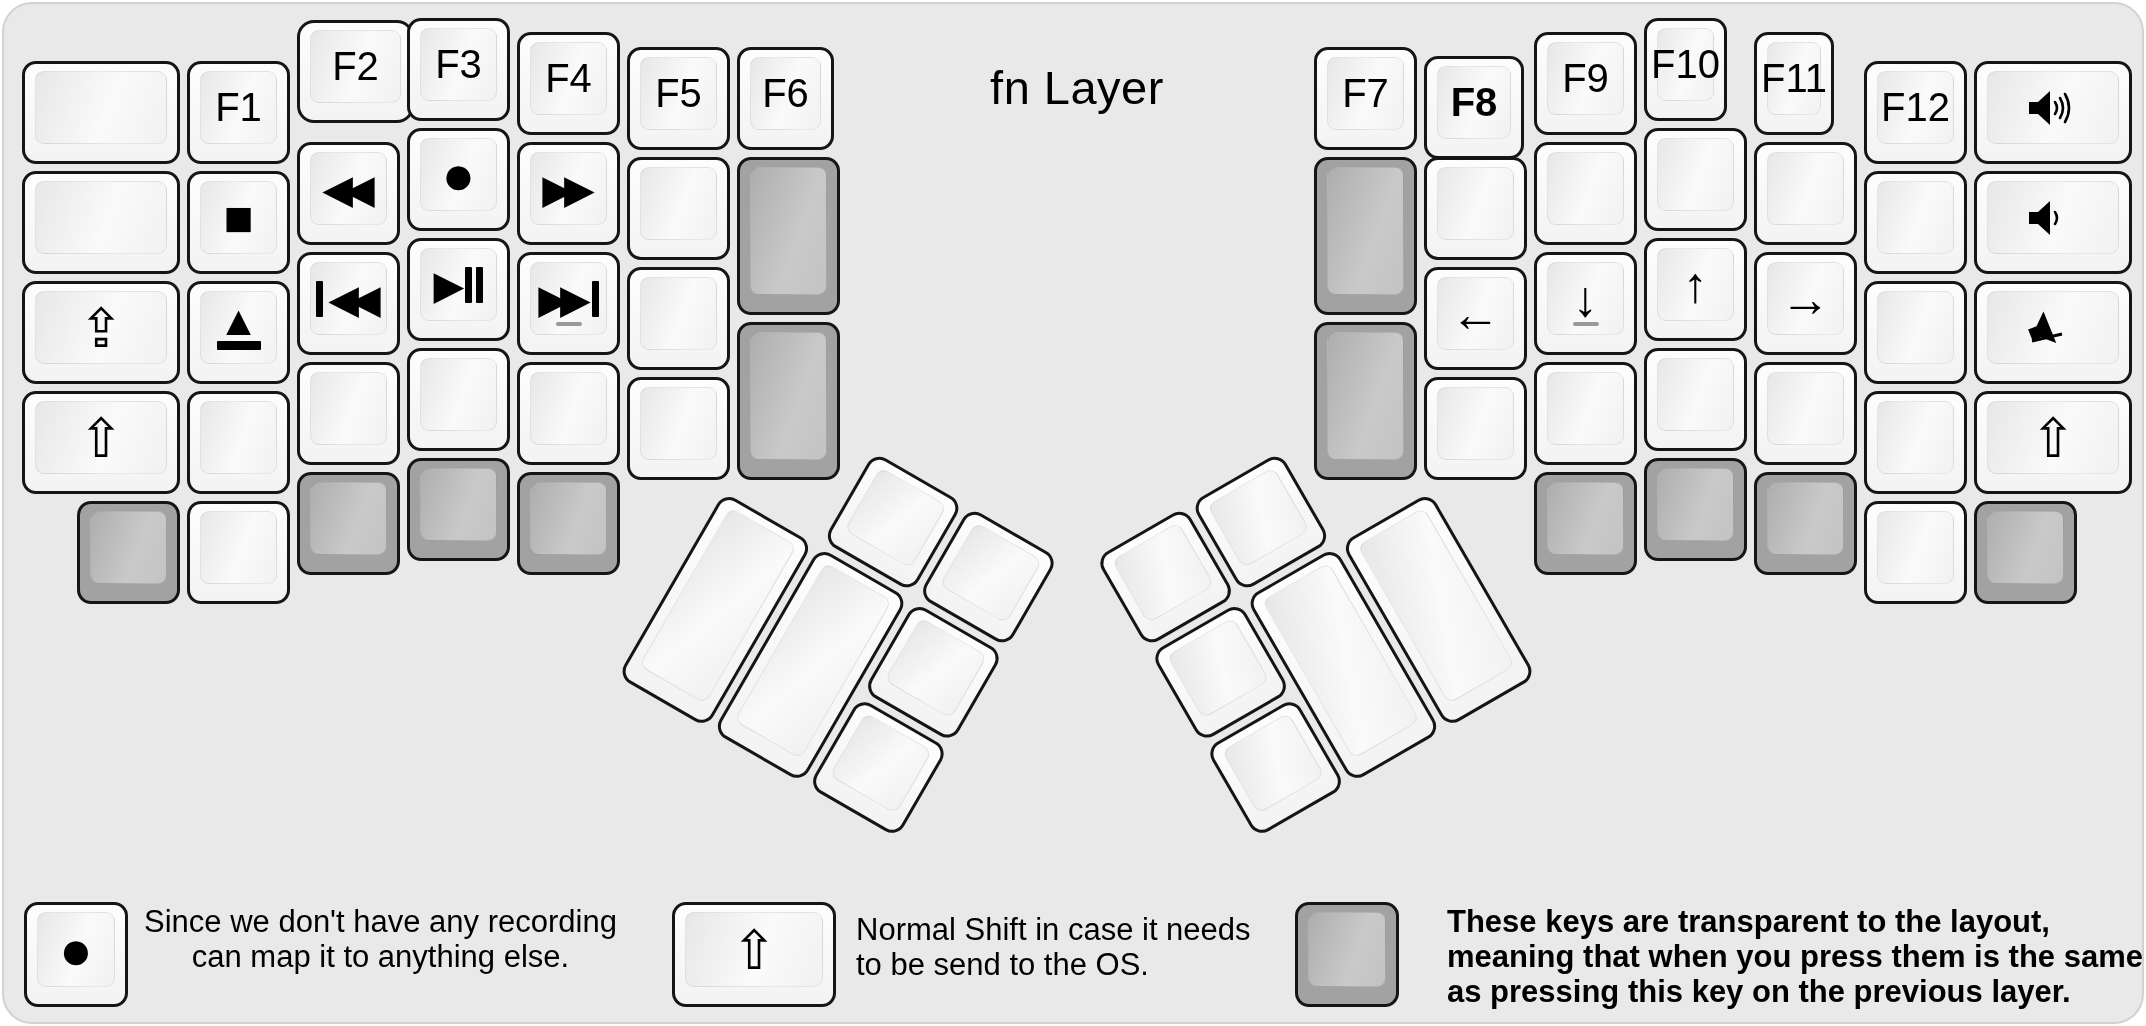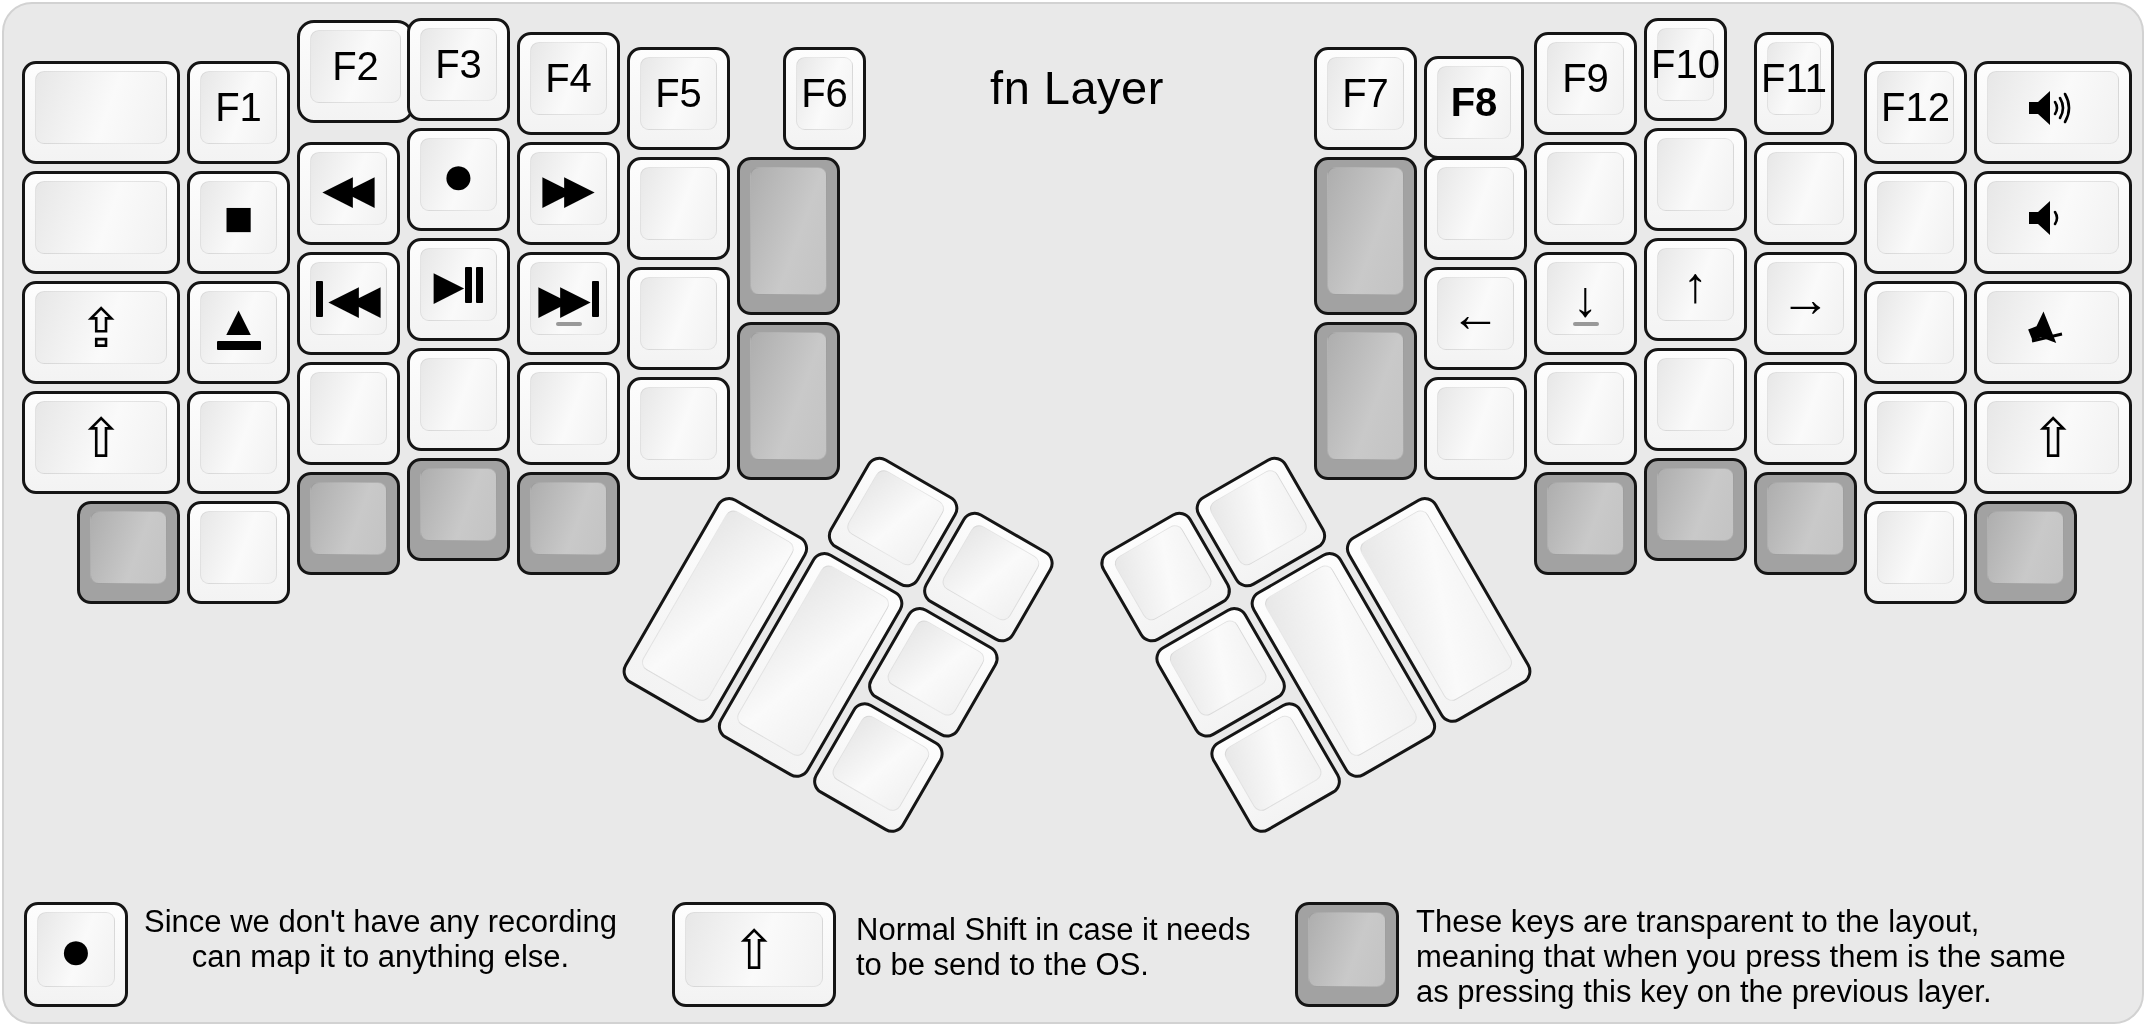--- a/index.html
+++ b/index.html
@@ -174,21 +174,21 @@
         </div>
         <div class="key" style="left: 623px; top: 153px; width: 103px; height: 103px;">
           <div class="keytop"></div>
         </div>
         <div class="key" style="left: 623px; top: 263px; width: 103px; height: 103px;">
           <div class="keytop"></div>
         </div>
         <div class="key" style="left: 623px; top: 373px; width: 103px; height: 103px;">
           <div class="keytop"></div>
         </div>
-        <div class="key" style="left: 733px; top: 43px; width: 83px; height: 103px; margin-left: 46px;">
+        <div class="key" style="left: 733px; top: 43px; width: 97px; height: 103px;">
           <div class="keytop">
             <span class="klabel">F6</span>
           </div>
         </div>
         <div class="key gray" style="left: 733px; top: 153px; width: 103px; height: 158px;">
           <div class="keytop"></div>
         </div>
         <div class="key gray" style="left: 733px; top: 318px; width: 103px; height: 158px;">
           <div class="keytop"></div>
         </div>
@@ -390,20 +390,20 @@
             <span class="u-shift">⇧</span>
           </div>
         </div>
         <div class="legend-text" style="left: 852px; top: 908px;">
           <div>Normal Shift in case it needs</div>
           <div>to be send to the OS.</div>
         </div>
         <div class="key gray" style="left: 1291px; top: 898px; width: 104px; height: 105px;">
           <div class="keytop"></div>
         </div>
-        <div class="legend-text" style="left: 1412px; top: 900px;">
+        <div class="legend-text" style="left: 1443px; top: 900px; font-weight: bold;">
           <div>These keys are transparent to the layout,</div>
           <div>meaning that when you press them is the same</div>
           <div>as pressing this key on the previous layer.</div>
         </div>
       </div>
   </div>
 </div>
 
 </body></html>

